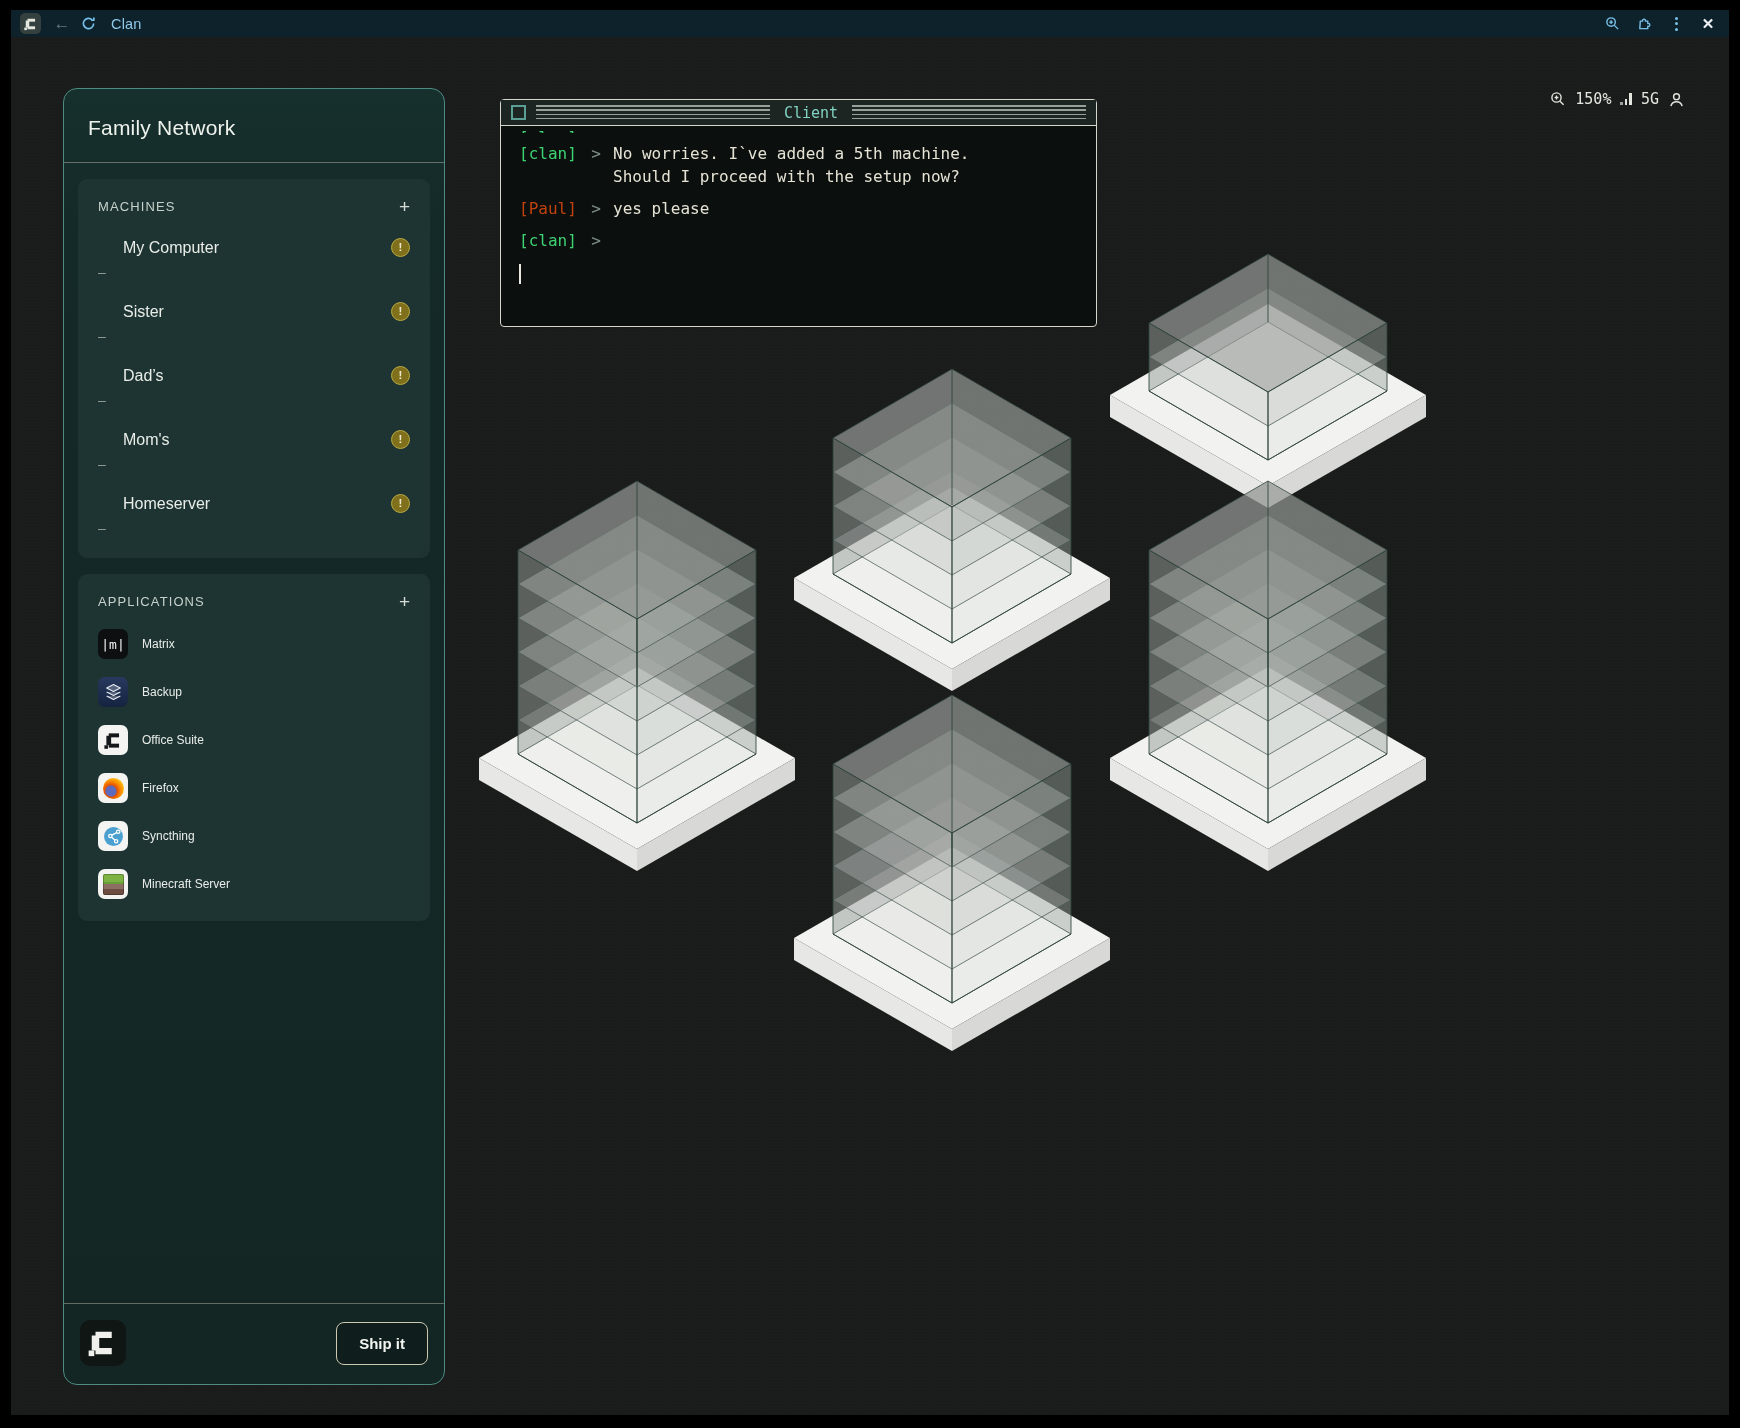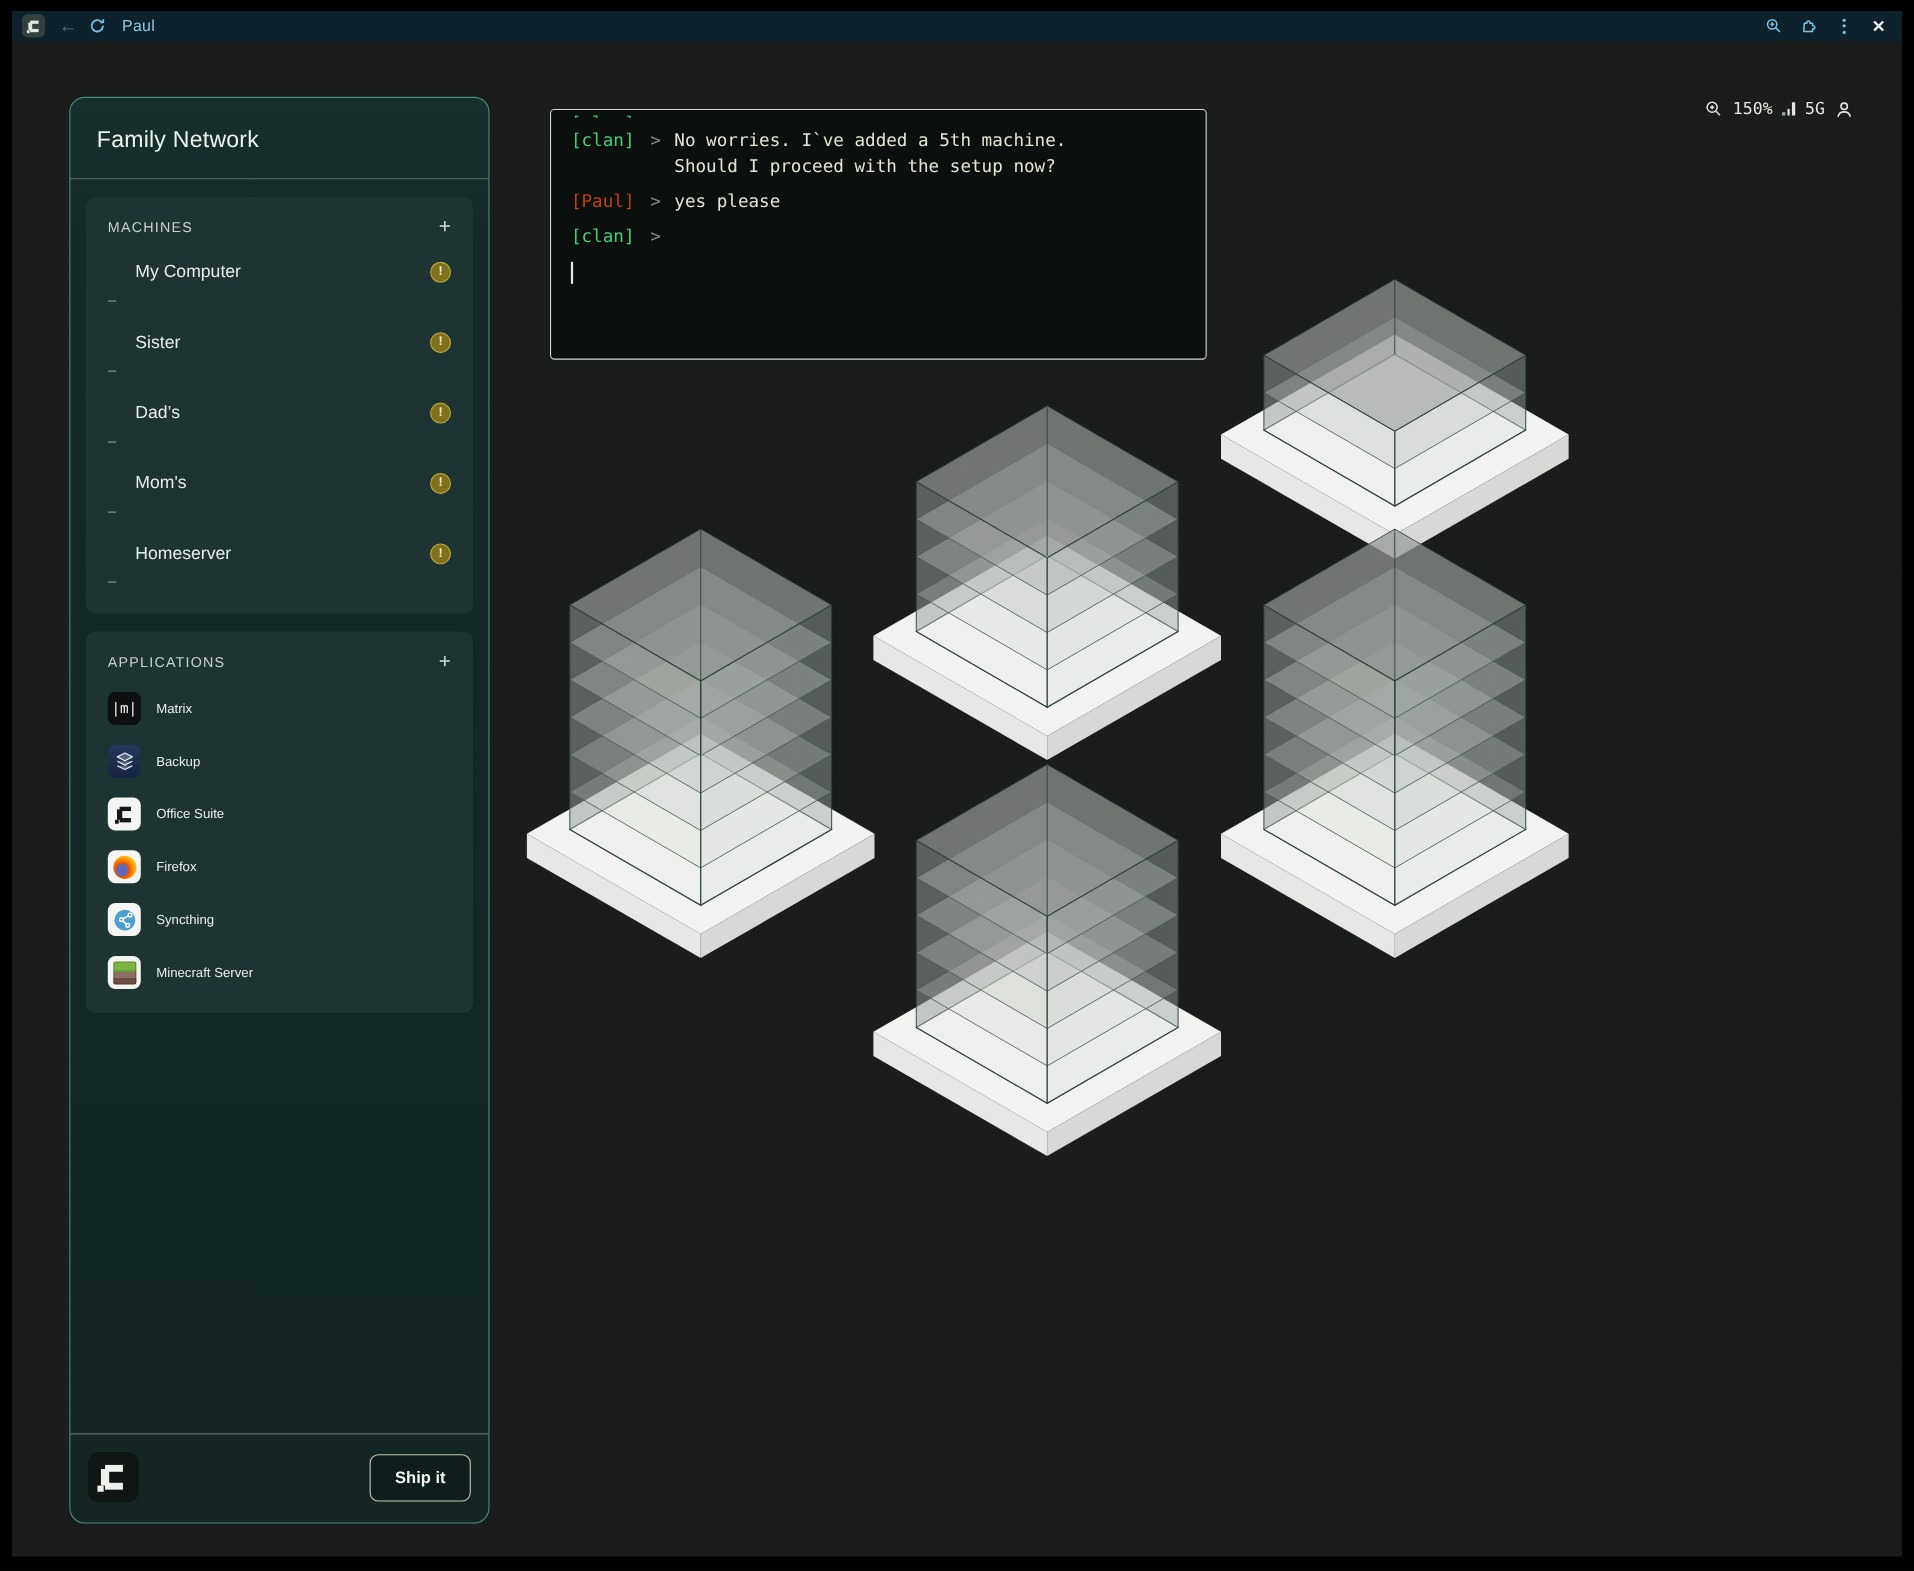--- a/index.html
+++ b/index.html
@@ -107,21 +107,21 @@
           <use href="#clanC"></use>
         </svg>
     </div>
     <button class="tb-btn back-arrow">←</button>
     <button class="tb-btn reload">
       <svg viewBox="0 0 16 16" fill="none" stroke="#76c0ea" stroke-width="1.8">
         <path d="M13.5 8 a5.5 5.5 0 1 1 -1.6 -3.9"></path>
           <path d="M13.7 1.5 v3 h-3" stroke-linejoin="round"></path>
       </svg>
     </button>
-    <span class="tb-title">Paul</span>
+    <span class="tb-title">Clan</span>
     <div class="tb-right">
       <button class="tb-btn">
         <svg viewBox="0 0 16 16" fill="none" stroke="#79c1e9" stroke-width="1.5">
           <circle cx="6.5" cy="6.5" r="4.5"></circle>
             <path d="M10 10 L14 14"></path>
             <path d="M4.5 6.5 h4 M6.5 4.5 v4"></path>
         </svg>
       </button>
       <button class="tb-btn">
         <svg viewBox="0 0 16 16" fill="none" stroke="#79c1e9" stroke-width="1.5" stroke-linejoin="round">
@@ -233,20 +233,26 @@
         <polygon points="941,753 1060,822 941,891 822,822" fill="rgba(183,186,183,0.40)" stroke="rgba(46,66,60,0.85)" stroke-width="0.9"></polygon>
         <polygon points="941,719 1060,788 941,857 822,788" fill="rgba(166,169,166,0.48)" stroke="rgba(46,66,60,0.85)" stroke-width="0.9"></polygon>
         <polygon points="941,685 1060,754 941,823 822,754" fill="rgba(150,153,150,0.56)" stroke="rgba(46,66,60,0.85)" stroke-width="0.9"></polygon>
         <polygon points="822,754 822,924 941,993 941,823" fill="rgba(195,201,197,0.20)" stroke="rgba(46,66,60,0.85)" stroke-width="1"></polygon>
         <polygon points="1060,754 1060,924 941,993 941,823" fill="rgba(172,178,174,0.20)" stroke="rgba(46,66,60,0.85)" stroke-width="1"></polygon>
         <line x1="941" y1="855" x2="941" y2="685" stroke="rgba(46,66,60,0.85)" stroke-width="1"></line>
       </g>
     </svg>
 
   <div class="chat">
+    <div class="chat-tb">
+      <span class="chat-close"></span>
+      <span class="stripes"></span>
+      <span class="chat-title">Client</span>
+      <span class="stripes"></span>
+    </div>
     <div class="chat-body">
       <div class="sliver">
         <span class="green">[clan]</span>
       </div>
       <div class="msg">
         <span class="sender green">[clan]</span>
         <span class="arrow">&gt;</span>
         <span class="txt">
           <div>No worries. I`ve added a 5th machine.</div>
           <div>Should I proceed with the setup now?</div>

